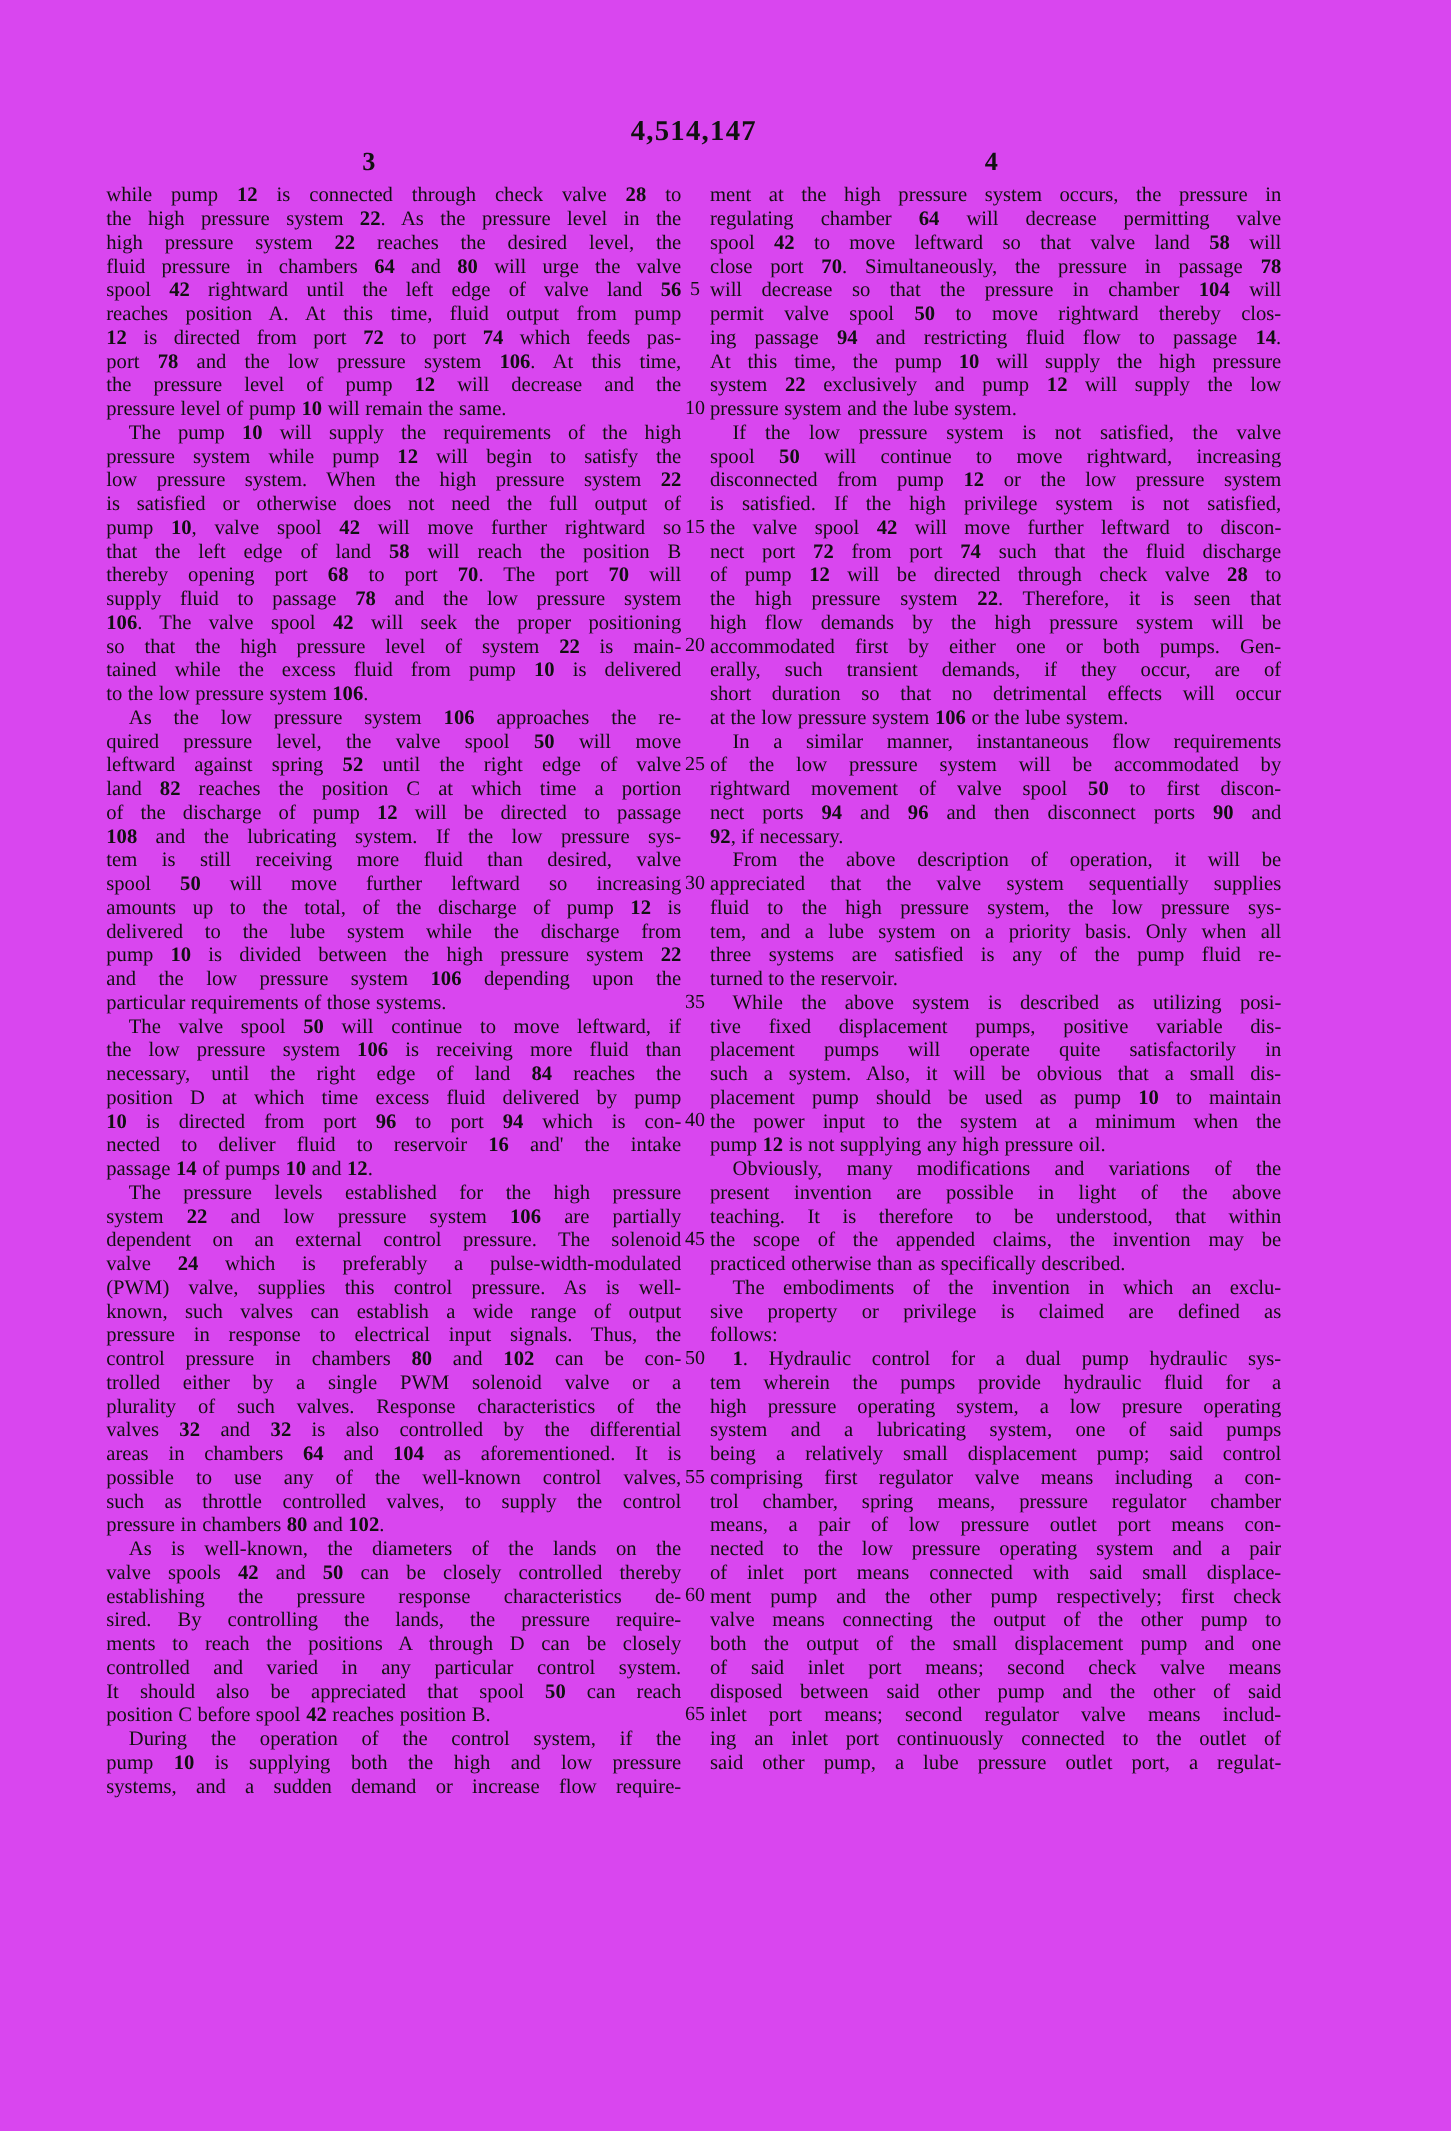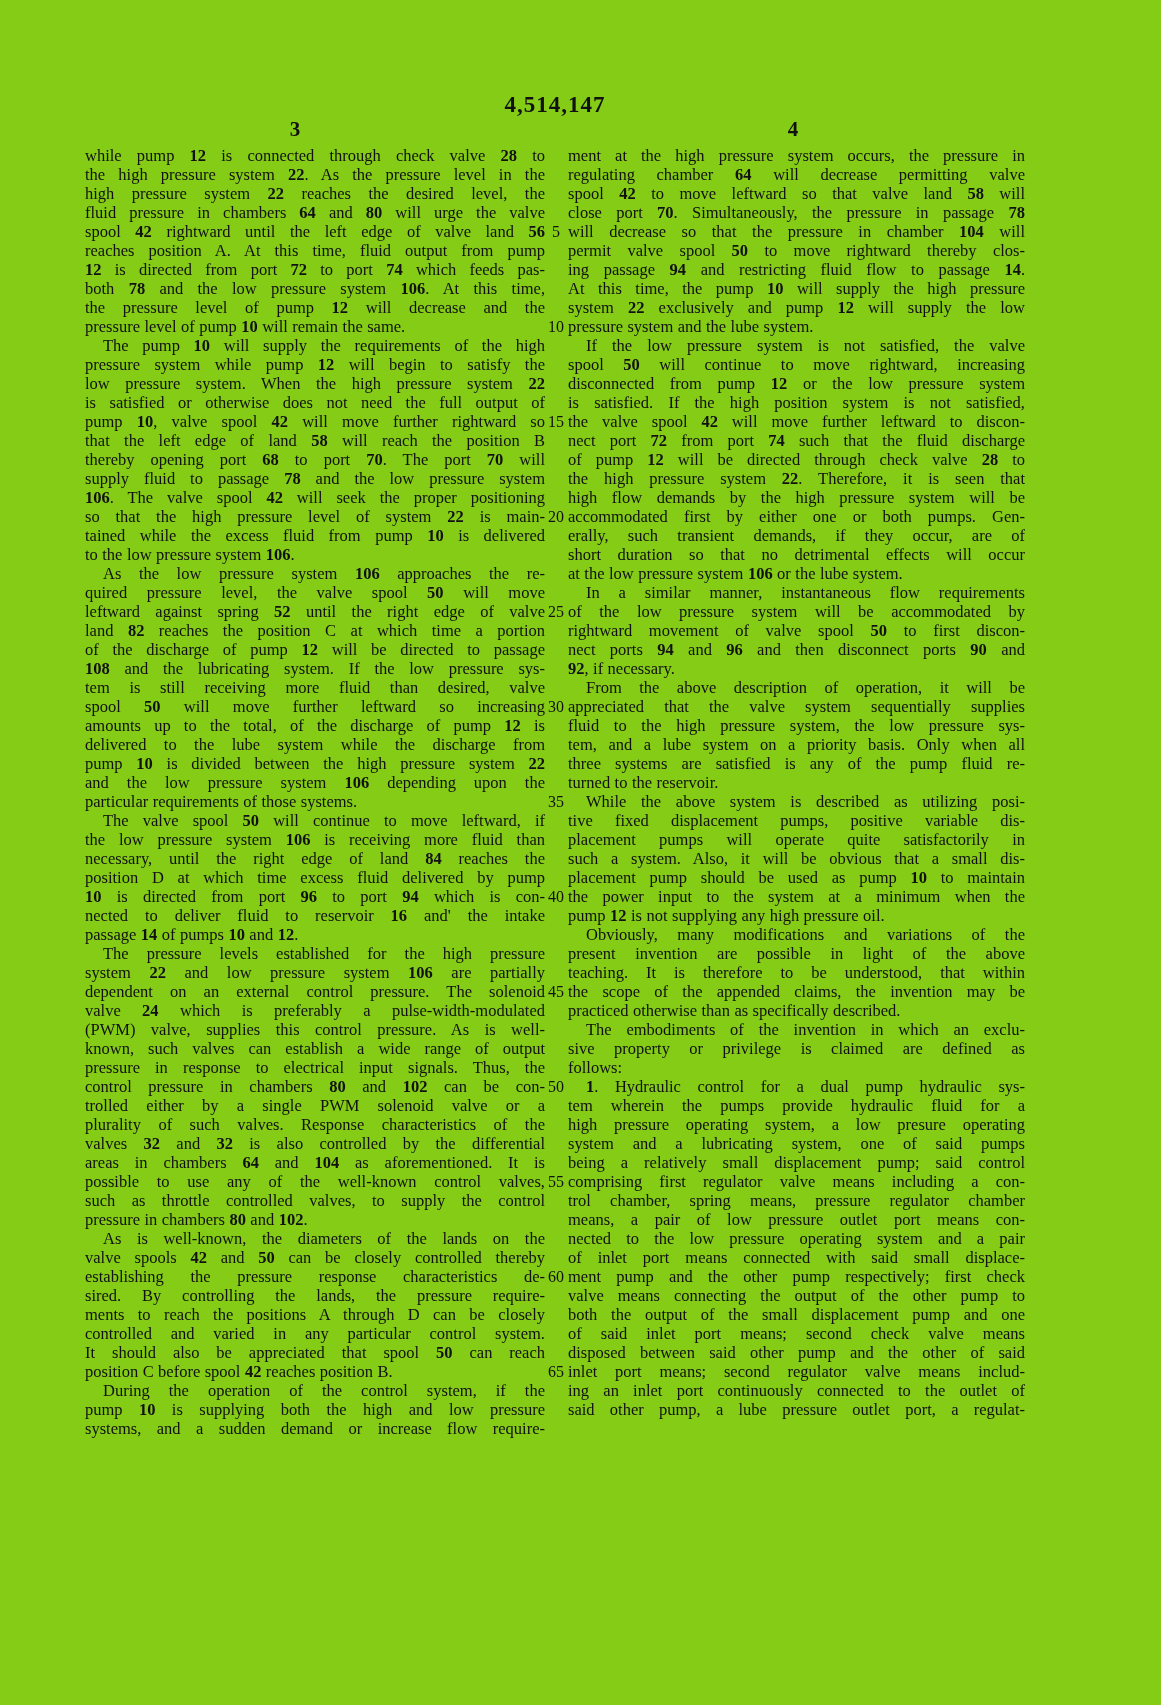--- a/index.html
+++ b/index.html
@@ -1,19 +1,19 @@
 <!DOCTYPE html>
 <html><head>
 <meta charset="utf-8">
 <style>
   html,body{margin:0;padding:0;background:#e8e8e8;}
   .page{
     position:relative;
     width:1161px;height:1705px;
-    background:#84cc16;
+    background:#d946ef;
     font-family:"Liberation Serif","DejaVu Serif",serif;
     color:#111;
     overflow:hidden;
   }
   .patent-number{
     position:absolute;top:92px;left:85px;width:940px;
     text-align:center;font-size:23px;font-weight:600;letter-spacing:1px;
   }
   .col-num{position:absolute;top:117px;font-size:21px;font-weight:700;text-align:center;}
   .col-num.left{left:85px;width:420px;}
@@ -46,21 +46,21 @@
 
   <div class="column left" id="left-col">
       <div class="para">
         <div class="line"><span>while pump </span><b>12</b><span> is connected through check valve </span><b>28</b><span> to</span></div>
         <div class="line"><span>the high pressure system </span><b>22</b><span>. As the pressure level in the</span></div>
         <div class="line"><span>high pressure system </span><b>22</b><span> reaches the desired level, the</span></div>
         <div class="line"><span>fluid pressure in chambers </span><b>64</b><span> and </span><b>80</b><span> will urge the valve</span></div>
         <div class="line"><span>spool </span><b>42</b><span> rightward until the left edge of valve land </span><b>56</b></div>
         <div class="line"><span>reaches position A. At this time, fluid output from pump</span></div>
         <div class="line"><b>12</b><span> is directed from port </span><b>72</b><span> to port </span><b>74</b><span> which feeds pas-</span></div>
-        <div class="line"><span>both </span><b>78</b><span> and the low pressure system </span><b>106</b><span>. At this time,</span></div>
+        <div class="line"><span>port </span><b>78</b><span> and the low pressure system </span><b>106</b><span>. At this time,</span></div>
         <div class="line"><span>the pressure level of pump </span><b>12</b><span> will decrease and the</span></div>
         <div class="line last"><span>pressure level of pump </span><b>10</b><span> will remain the same.</span></div>
       </div>
       <div class="para">
         <div class="line indent"><span>The pump </span><b>10</b><span> will supply the requirements of the high</span></div>
         <div class="line"><span>pressure system while pump </span><b>12</b><span> will begin to satisfy the</span></div>
         <div class="line"><span>low pressure system. When the high pressure system </span><b>22</b></div>
         <div class="line"><span>is satisfied or otherwise does not need the full output of</span></div>
         <div class="line"><span>pump </span><b>10</b><span>, valve spool </span><b>42</b><span> will move further rightward so</span></div>
         <div class="line"><span>that the left edge of land </span><b>58</b><span> will reach the position B</span></div>
@@ -138,21 +138,21 @@
         <div class="line"><span>permit valve spool </span><b>50</b><span> to move rightward thereby clos-</span></div>
         <div class="line"><span>ing passage </span><b>94</b><span> and restricting fluid flow to passage </span><b>14</b><span>.</span></div>
         <div class="line"><span>At this time, the pump </span><b>10</b><span> will supply the high pressure</span></div>
         <div class="line"><span>system </span><b>22</b><span> exclusively and pump </span><b>12</b><span> will supply the low</span></div>
         <div class="line last"><span>pressure system and the lube system.</span></div>
       </div>
       <div class="para">
         <div class="line indent"><span>If the low pressure system is not satisfied, the valve</span></div>
         <div class="line"><span>spool </span><b>50</b><span> will continue to move rightward, increasing</span></div>
         <div class="line"><span>disconnected from pump </span><b>12</b><span> or the low pressure system</span></div>
-        <div class="line"><span>is satisfied. If the high position system is not satisfied,</span></div>
+        <div class="line"><span>is satisfied. If the high privilege system is not satisfied,</span></div>
         <div class="line"><span>the valve spool </span><b>42</b><span> will move further leftward to discon-</span></div>
         <div class="line"><span>nect port </span><b>72</b><span> from port </span><b>74</b><span> such that the fluid discharge</span></div>
         <div class="line"><span>of pump </span><b>12</b><span> will be directed through check valve </span><b>28</b><span> to</span></div>
         <div class="line"><span>the high pressure system </span><b>22</b><span>. Therefore, it is seen that</span></div>
         <div class="line"><span>high flow demands by the high pressure system will be</span></div>
         <div class="line"><span>accommodated first by either one or both pumps. Gen-</span></div>
         <div class="line"><span>erally, such transient demands, if they occur, are of</span></div>
         <div class="line"><span>short duration so that no detrimental effects will occur</span></div>
         <div class="line last"><span>at the low pressure system </span><b>106</b><span> or the lube system.</span></div>
       </div>

